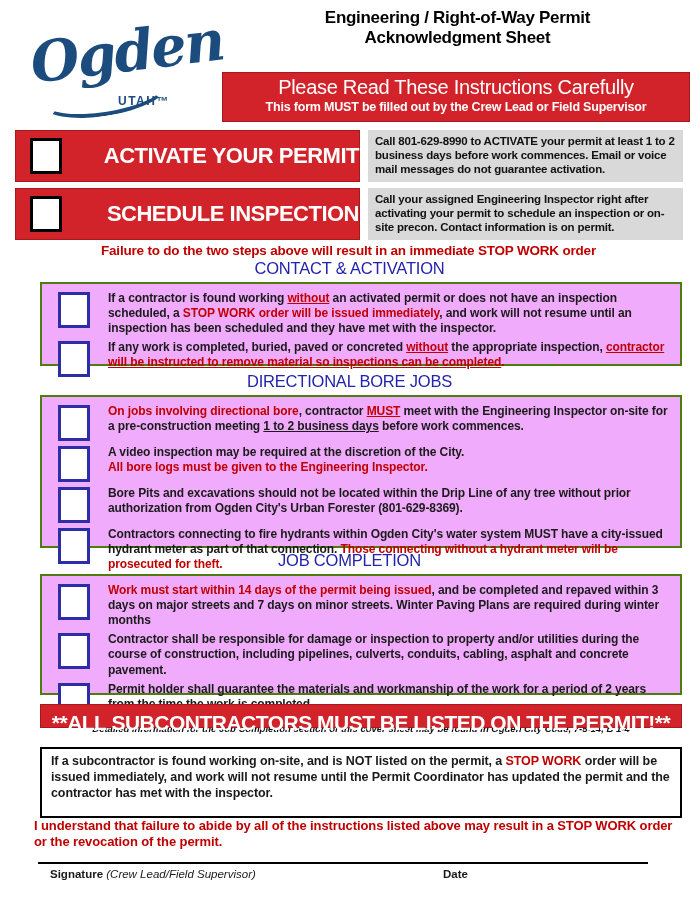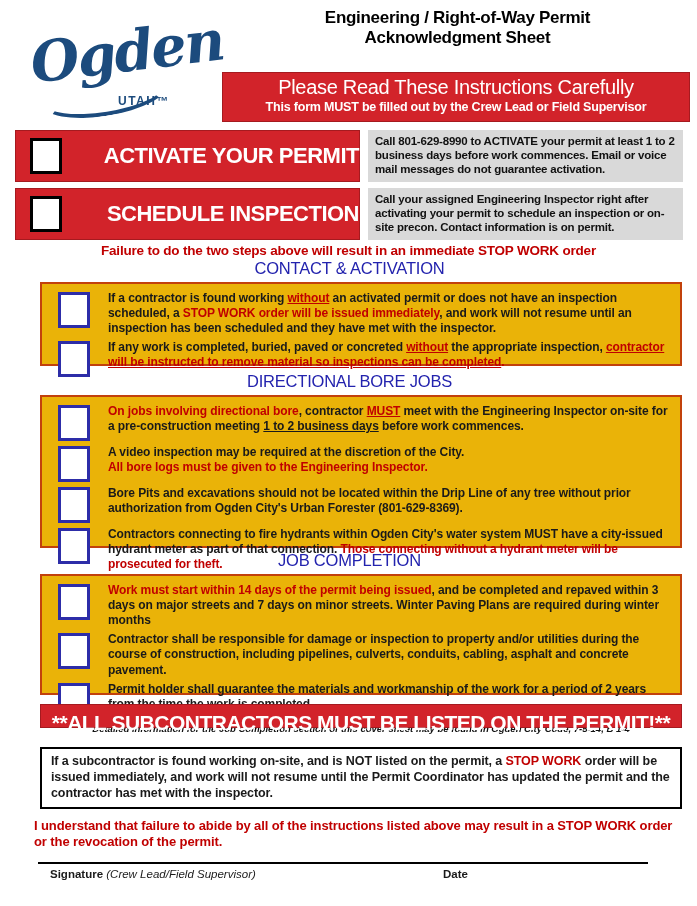--- a/index.html
+++ b/index.html
@@ -52,21 +52,21 @@
     padding:4px 7px;font-size:11.5px;font-weight:bold;line-height:1.22;letter-spacing:-0.2px;color:#111;
   }
 
   .warning{left:0;top:243px;width:697px;text-align:center;
     font-size:13.5px;font-weight:bold;color:var(--text-red);letter-spacing:-0.2px;}
 
   .sec-heading{left:0;width:607px;text-align:center;font-size:16.5px;font-weight:normal;
     color:var(--heading-blue);letter-spacing:-0.2px;margin-left:46px;}
 
   .sec-box{
-    left:40px;width:642px;border:2px solid #c2410c;box-sizing:border-box;background:#eab308;
+    left:40px;width:642px;border:2px solid #4d7c0f;box-sizing:border-box;background:#f0abfc;
     padding:4px 8px 2px 8px;
   }
   .item{display:flex;margin:3px 0 4px 0;}
   .item .cb{
     width:26px;height:30px;border:3px solid var(--checkbox-blue);background:#fff;
     margin-left:8px;margin-top:1px;flex:none;
   }
   .item .txt{
     margin-left:18px;font-size:12px;font-weight:600;line-height:1.26;
     letter-spacing:-0.1px;color:#1a1a1a;width:560px;
@@ -82,21 +82,21 @@
   .footnote .url{color:var(--url-blue);font-weight:bold;}
 
   
   .sub-banner{
     left:40px;top:704px;width:642px;height:24px;background:var(--banner-red);
     border:1px solid #a51a1f;box-sizing:border-box;color:#fff;text-align:center;
     font-size:21px;font-weight:bold;letter-spacing:-0.5px;line-height:36px;white-space:nowrap;
   }
   .sub-banner .u{text-decoration:underline;}
   .sub-box{
-    left:40px;top:747px;width:642px;height:62px;border:2px solid #000;box-sizing:border-box;
+    left:40px;top:747px;width:642px;height:71px;border:2px solid #000;box-sizing:border-box;
     padding:5px 9px;font-size:12.5px;font-weight:600;line-height:1.27;letter-spacing:-0.1px;
   }
   .ack{
     left:34px;top:818px;width:640px;font-size:13px;font-weight:bold;
     color:var(--text-red);line-height:1.25;letter-spacing:-0.1px;
   }
 
   
   .sig-line{left:38px;top:862px;width:610px;border-top:2px solid #000;height:0;}
   .sig-label{left:50px;top:868px;font-size:11.5px;}

